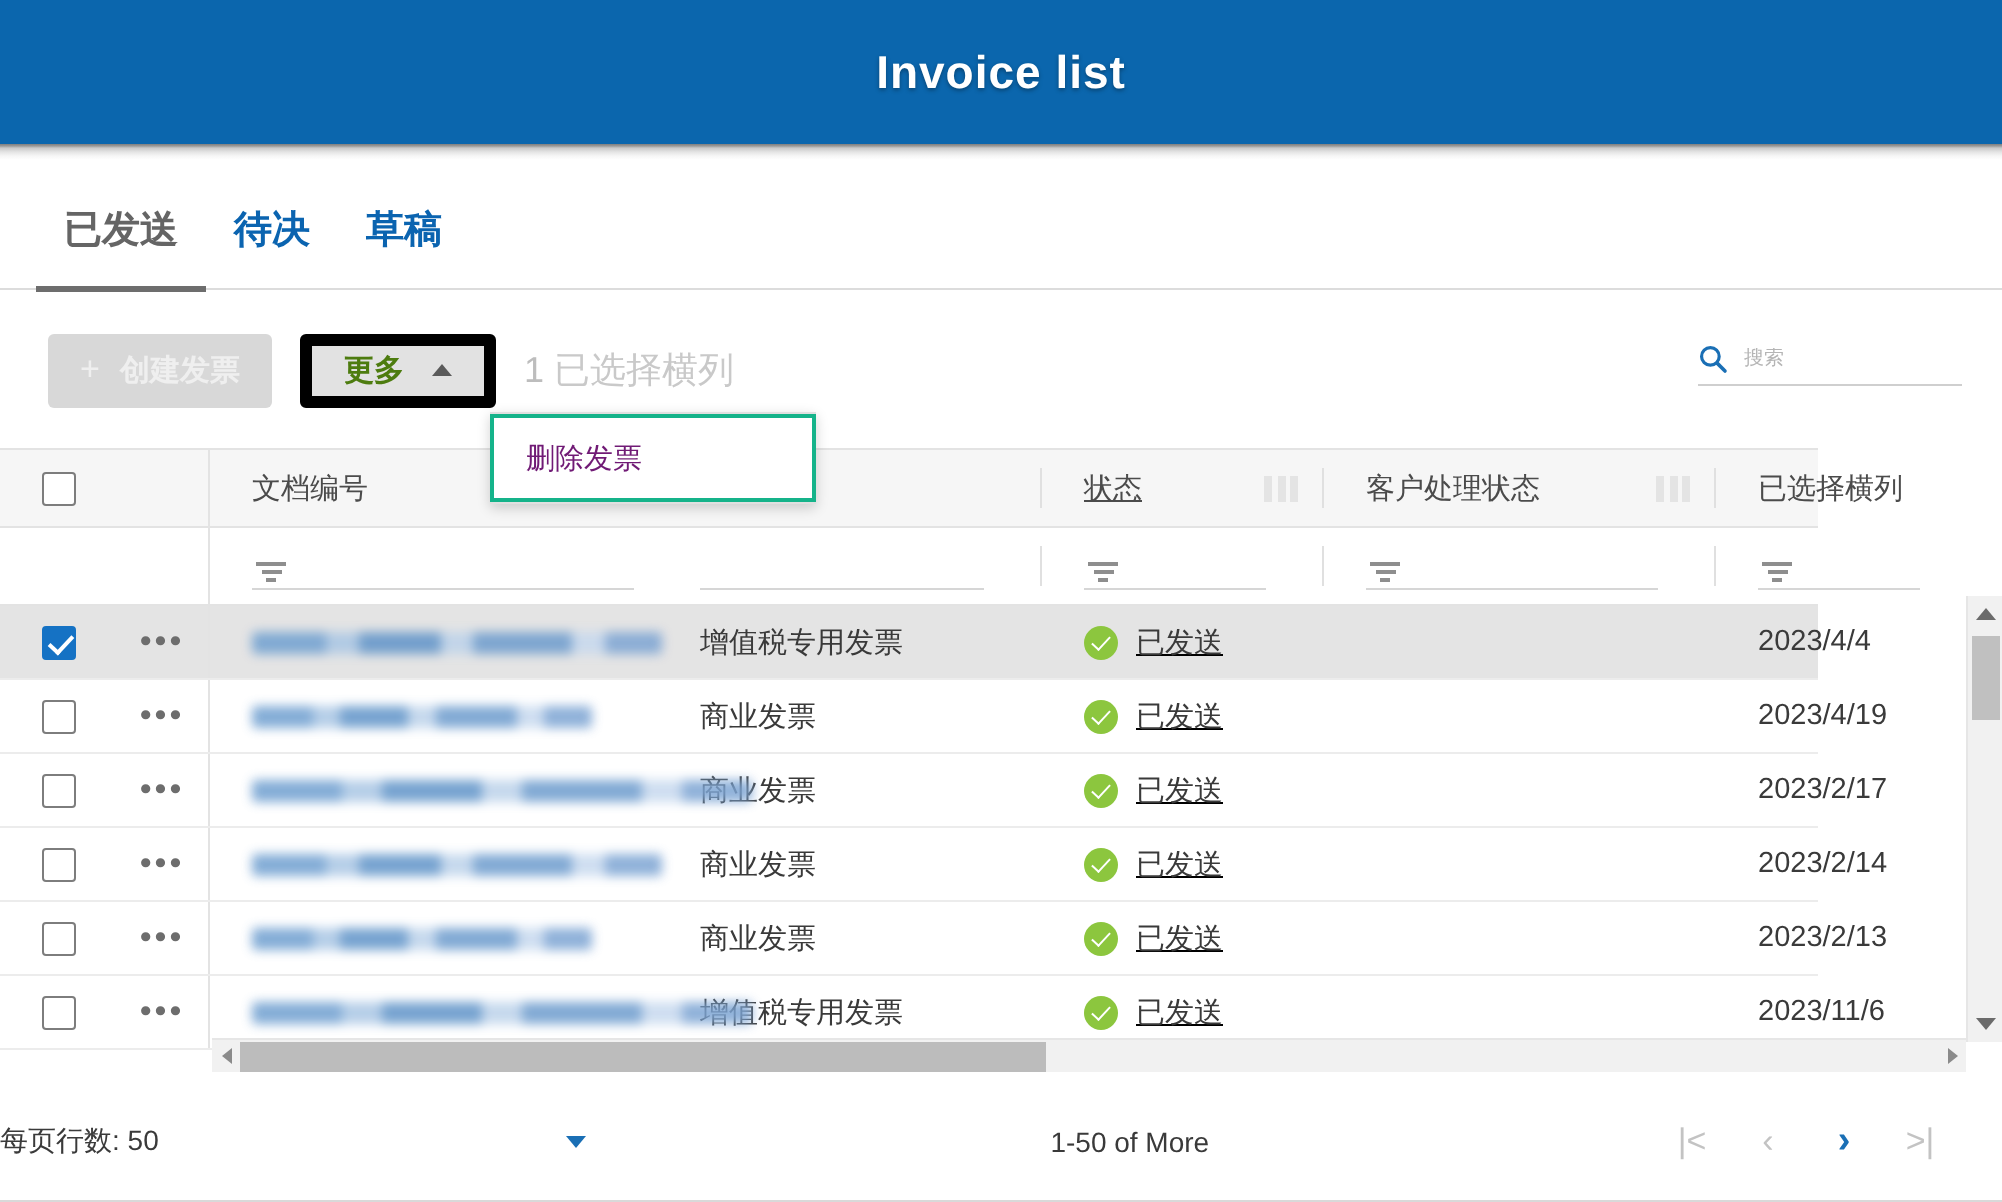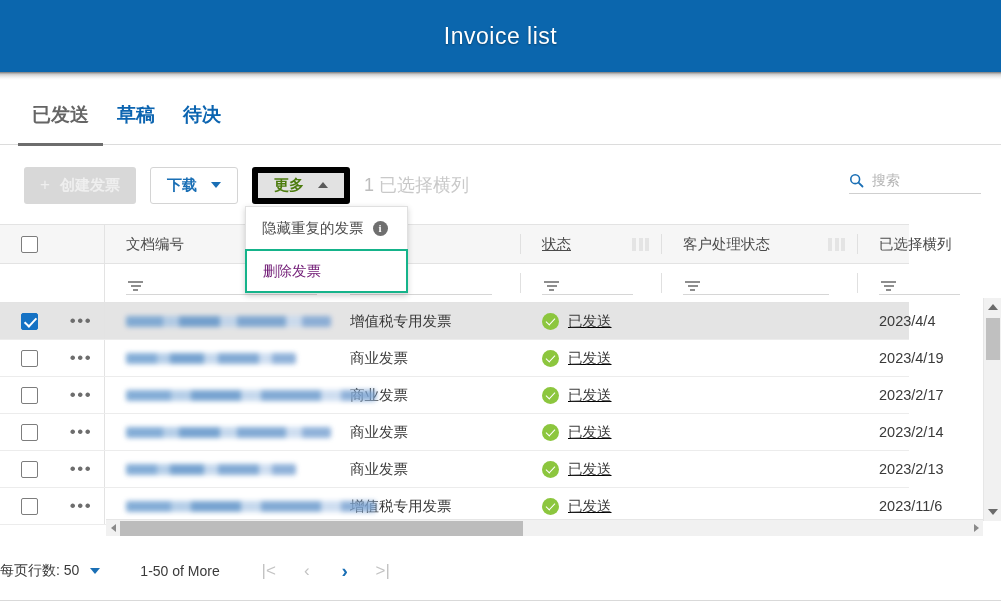--- a/index.html
+++ b/index.html
@@ -11,21 +11,21 @@
   }
   #app { position: relative; width: 1001px; height: 601px; background: #fff; }
 
   
   .titlebar {
     position: absolute; left: 0; top: 0; width: 1001px; height: 72px;
     background: #0b66ad;
     display: flex; align-items: center; justify-content: center;
   }
   .titlebar .title {
-    color: #ffffff; font-size: 23px; font-weight: normal; letter-spacing: .5px;
+    color: #ffffff; font-size: 23px; font-weight: bold; letter-spacing: .5px;
     text-shadow: 0 1px 2px rgba(0,0,0,.35);
   }
   .titlebar-shadow {
     position: absolute; left:0; top:72px; width:1001px; height:8px;
     background: linear-gradient(to bottom,#7f7f7f 0px,#9a9a9a 1px,#c9c9c9 2px,#e4e4e4 4px,#f6f6f6 6px,#ffffff 8px);
   }
 
   
   .tabs {
     position: absolute; left: 0; top: 82px; width: 1001px; height: 63px;
@@ -79,21 +79,21 @@
   .sel-count b { font-weight: normal; color:#bdbdbd; }
 
   
   .search-wrap {
     position: absolute; right: 20px; top: 172px;
     width: 132px; display: flex; align-items: center;
     border-bottom: 1px solid #cfcfcf; padding-bottom: 5px;
   }
   .search-icon { color: #1a6fb5; font-size: 15px; margin-right: 8px; display:flex; }
   .search-input {
-    border: none; outline: none; font-size: 14px; color: #333; width: 95px;
+    border: none; outline: none; font-size: 10px; color: #333; width: 95px;
     font-family: "Liberation Sans", sans-serif; background: transparent;
   }
   .search-input::placeholder { color: #b5b5b5; }
 
   
   .menu {
     position: absolute; left: 245px; top: 206px; width: 163px;
     background: #fff; border: 1px solid #e0e0e0;
     box-shadow: 0 2px 6px rgba(0,0,0,.18);
     z-index: 40;
@@ -207,21 +207,21 @@
   }
   .hsc-left, .hsc-right { width: 14px; display:flex; align-items:center; justify-content:center; flex:none; }
   .tri-l { width:0;height:0;border-top:4.5px solid transparent;border-bottom:4.5px solid transparent;border-right:5px solid #8a8a8a;}
   .tri-r { width:0;height:0;border-top:4.5px solid transparent;border-bottom:4.5px solid transparent;border-left:5px solid #8a8a8a;}
   .hsc-track { flex: 1; height: 17px; position: relative; }
   .hsc-thumb { position:absolute; left:0; top:1px; width: 403px; height: 15px; background: #bcbcbc; }
 
   
   .footer {
     position: absolute; left: 0; bottom: 0; width: 1001px; height: 60px;
-    background: #fff; display: flex; align-items: center; justify-content: flex-start;
+    background: #fff; display: flex; align-items: center; justify-content: space-between;
     padding-right: 22px; gap: 0;
   }
   .rows-label { font-size: 14px; color: #3a3a3a; }
   .rows-caret { width:0;height:0;border-left:5px solid transparent;border-right:5px solid transparent;
                 border-top:6px solid #1a6fb5; margin-left: 11px; cursor:pointer;}
   .range-label { font-size: 14px; color: #3a3a3a; margin-left: 40px; }
   .pager { display:flex; align-items:center; margin-left: 30px; gap: 0; }
   .pg { width: 38px; height: 34px; display:flex; align-items:center; justify-content:center;
         font-size: 17px; color: #c3c3c3; cursor: default; }
   .pg.enabled { color: #1a6fb5; cursor: pointer; font-weight: bold; font-size: 19px; }
@@ -235,37 +235,33 @@
   <div class="titlebar">
     <div class="title">Invoice list</div>
   </div>
   <div class="titlebar-shadow"></div>
 
   <div class="tabs">
     <div class="tab active">
       <span>已发送</span>
     </div>
     <div class="tab link">
+      <span>待决</span>
+    </div>
+    <div class="tab link">
       <span>草稿</span>
-    </div>
-    <div class="tab link">
-      <span>待决</span>
     </div>
   </div>
 
   <div class="toolbar">
     <div class="btn btn-disabled">
       <span class="plus">+</span>
       <span>创建发票</span>
     </div>
 
-    <div class="btn btn-outline">
-      <span>下载</span>
-      <span class="caret-down"></span>
-    </div>
 
     <div class="btn btn-toggled">
       <span>更多</span>
       <span class="caret-up"></span>
     </div>
 
     <div class="sel-count">
       <b>1</b>
       <span>已选择横列</span>
     </div>
@@ -523,24 +519,20 @@
       </div>
     <div class="hsc-track">
       <div class="hsc-thumb"></div>
     </div>
     <div class="hsc-right">
         <span class="tri-r"></span>
       </div>
   </div>
 
   <div class="menu">
-    <div class="menu-item">
-      <span>隐藏重复的发票</span>
-      <span class="info-icon">i</span>
-    </div>
     <div class="menu-item disabled highlight">
       <span>删除发票</span>
     </div>
   </div>
 
   <div class="footer">
     <span class="rows-label">每页行数: 50</span>
     <span class="rows-caret"></span>
     <span class="range-label">1-50 of More</span>
     <div class="pager">

